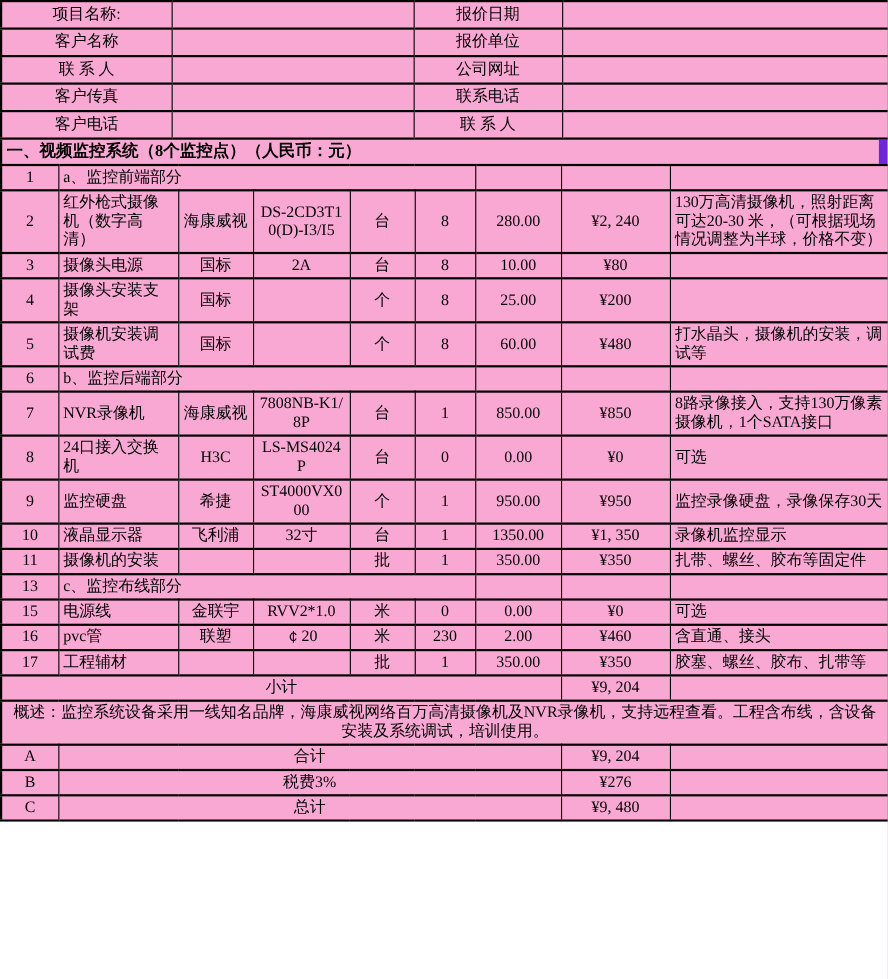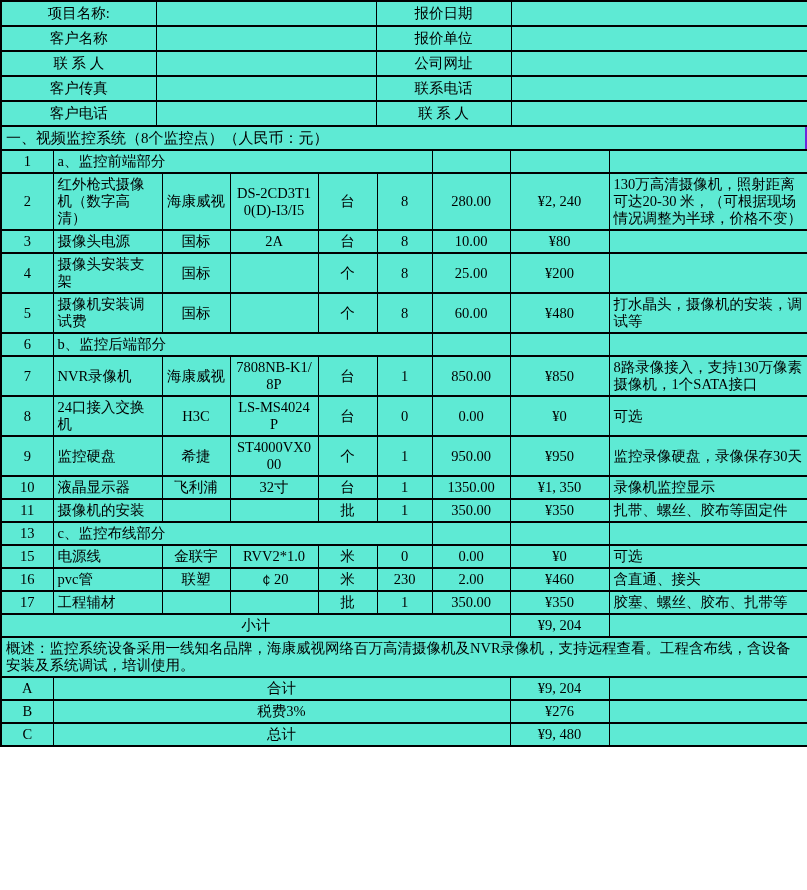--- a/index.html
+++ b/index.html
@@ -1,48 +1,48 @@
 <!DOCTYPE html>
 <html><head>
 <meta charset="utf-8">
 <style>
   html,body{margin:0;padding:0;background:#fff;color:#000;
     font-family:"Liberation Serif","DejaVu Serif",serif;}
-  .sheet{width:807px;background:#5eead4;}
+  .sheet{width:807px;background:#f9a8d4;}
   table{border-collapse:collapse;table-layout:fixed;width:807px;}
   table.grid{border:2px solid #000;}
   table.grid td{
     border:1px solid #000;
     border-top:2px solid #000;
     border-bottom:2px solid #000;
     padding:2px 4px;
     font-size:14.5px;
     line-height:17px;
     overflow:hidden;
     word-break:break-all;
     vertical-align:middle;
   }
   
   table.info td{height:19px;line-height:19px;}
   td.info-label{text-align:center;}
   td.info-value{text-align:left;}
   
   .section-title{
-    border-left:2px solid #000;border-right:2px solid #6d28d9;
-    font-weight:normal;font-size:15px;line-height:19px;
+    border-left:2px solid #000;border-right:8px solid #6d28d9;
+    font-weight:bold;font-size:15px;line-height:19px;
     padding:2px 4px 1px 4px;
   }
   
   td.hdr{text-align:center;height:18px;line-height:18px;}
   .c{text-align:center;}
   .l{text-align:left;}
   .bold{font-weight:normal;}
   td.spec-cell{font-size:13.5px;}
   td.num{font-size:14px;}
-  td.note-cell{line-height:18px;padding:2px 5px;}
+  td.note-cell{line-height:18px;padding:2px 5px;text-align:center;}
 </style>
 </head>
 <body>
 
 <div class="sheet">
 
   <table class="grid info">
     <colgroup>
       <col style="width:155px">
         <col style="width:220px">

